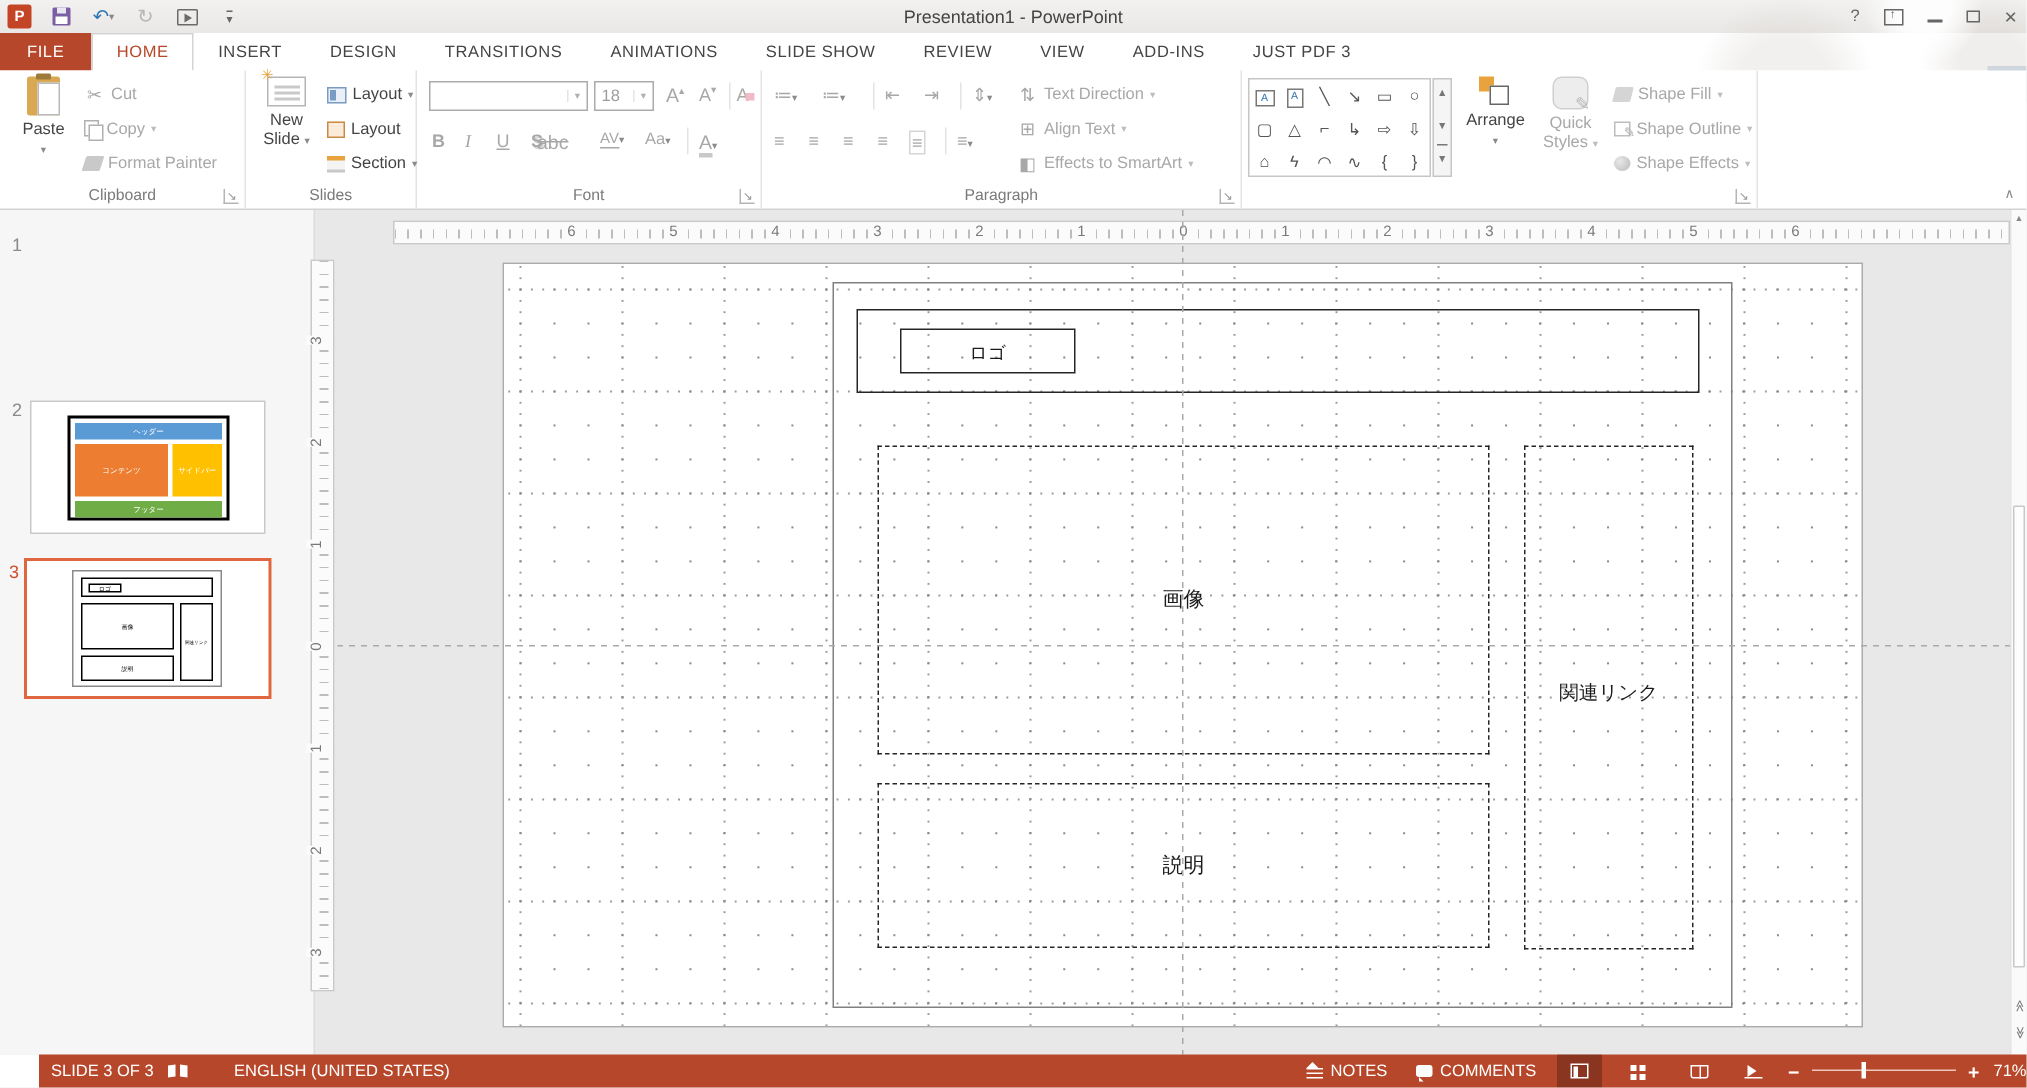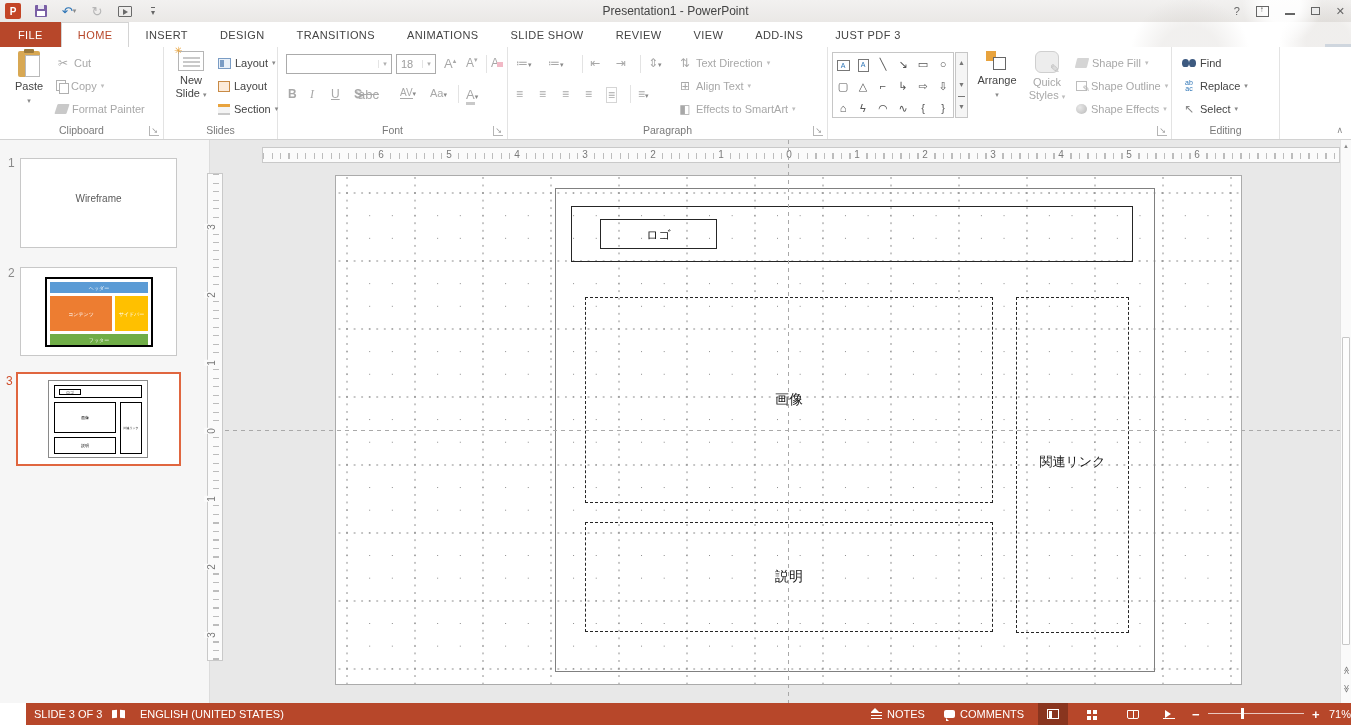--- a/index.html
+++ b/index.html
@@ -405,48 +405,28 @@
           <span class="dd">▾</span>
       </div>
       <div class="smbtn dis" style="left:248px;top:52px;">
         <span class="seffect-ic"></span>
           <span>Shape Effects</span>
           <span class="dd">▾</span>
       </div>
       <div class="launcher">↘</div>
     </div>
 
-    <div class="rgroup" style="left:1172px;width:108px;">
-      <div class="smbtn" style="left:10px;top:6px;">
-        <span class="find-ic"></span>
-          <span>Find</span>
-      </div>
-      <div class="smbtn" style="left:10px;top:29px;">
-        <span class="replace-ic">ab<br>ac</span>
-          <span>Replace</span>
-          <span class="dd">▾</span>
-      </div>
-      <div class="smbtn" style="left:10px;top:52px;">
-        <span class="gly" style="color:#8A8A8A;">↖</span>
-          <span>Select</span>
-          <span class="dd">▾</span>
-      </div>
-      <div class="glabel">Editing</div>
-    </div>
 
     <div class="collapse-ribbon">∧</div>
   </div>
 
   <div class="main">
 
     <div class="thumbpanel">
       <div class="snum" style="left:8px;top:16px;">1</div>
-      <div class="thumb" style="left:20px;top:18px;width:157px;height:90px;">
-        <div class="thumb1-text">Wireframe</div>
-      </div>
 
       <div class="snum" style="left:8px;top:126px;">2</div>
       <div class="thumb" style="left:20px;top:127px;width:157px;height:89px;">
         <div class="t2frame">
           <div class="t2" style="left:3px;top:3px;width:98px;height:11px;background:#5B9BD5;">ヘッダー</div>
           <div class="t2" style="left:3px;top:17px;width:62px;height:35px;background:#ED7D31;">コンテンツ</div>
           <div class="t2" style="left:68px;top:17px;width:33px;height:35px;background:#FFC000;">サイドバー</div>
           <div class="t2" style="left:3px;top:55px;width:98px;height:11px;background:#70AD47;">フッター</div>
         </div>
       </div>
@@ -519,21 +499,21 @@
       <span class="chev" style="top:528px;transform:rotate(90deg);">≪</span>
       <span class="chev" style="top:546px;transform:rotate(-90deg);">≪</span>
     </div>
   </div>
 
   <div class="statusbar">
     <div class="item" style="left:8px;">SLIDE 3 OF 3</div>
     <div class="item" style="left:86px;">
         <span class="book-ic"></span>
       </div>
-    <div class="item" style="left:114px;text-align:right;">ENGLISH (UNITED STATES)</div>
+    <div class="item" style="left:130px;text-align:right;">ENGLISH (UNITED STATES)</div>
 
     <div class="item" style="left:845px;">
       <span class="notes-ic"></span>
         <span>NOTES</span>
     </div>
     <div class="item" style="left:918px;">
       <span class="comm-ic"></span>
         <span>COMMENTS</span>
     </div>
 

